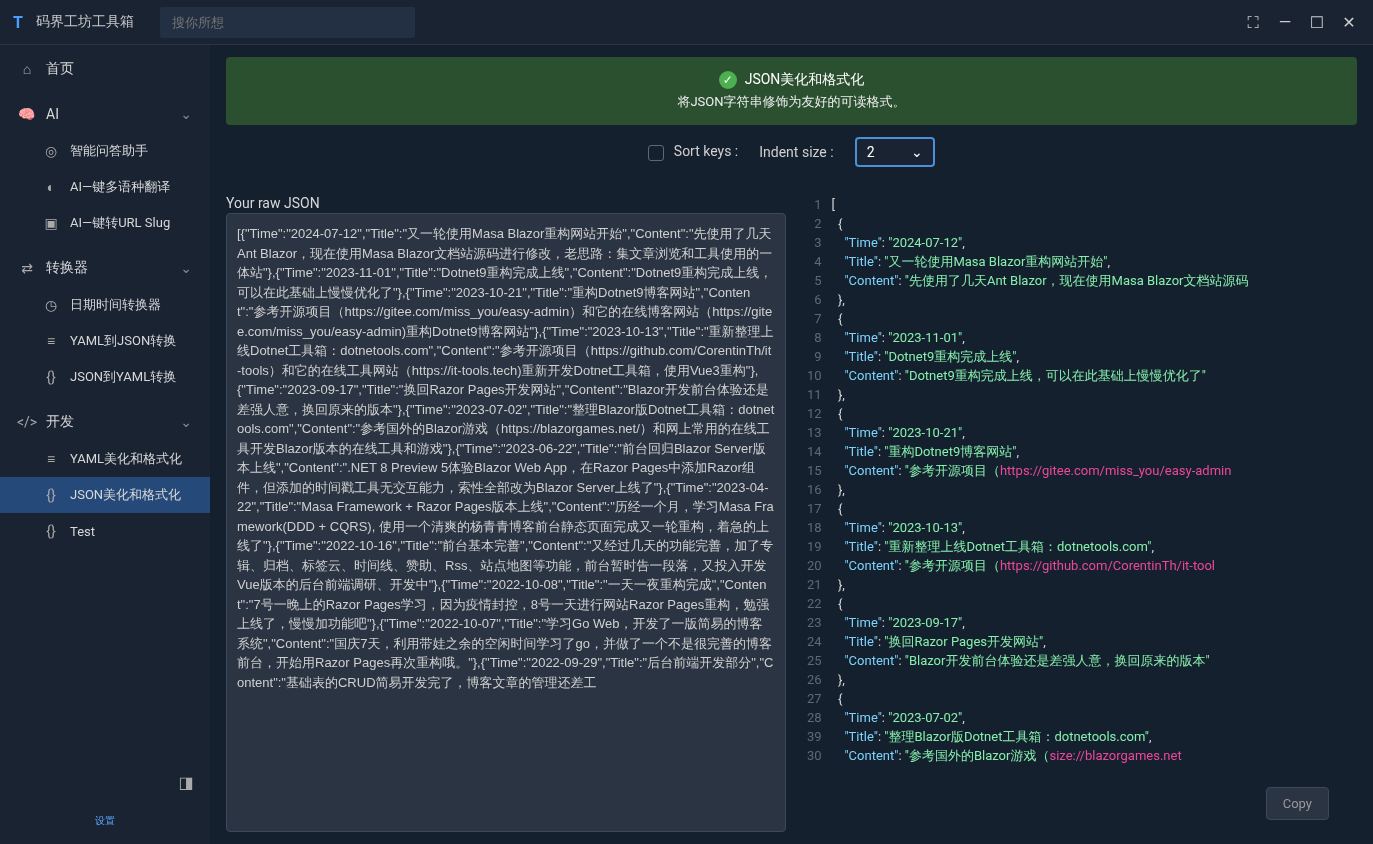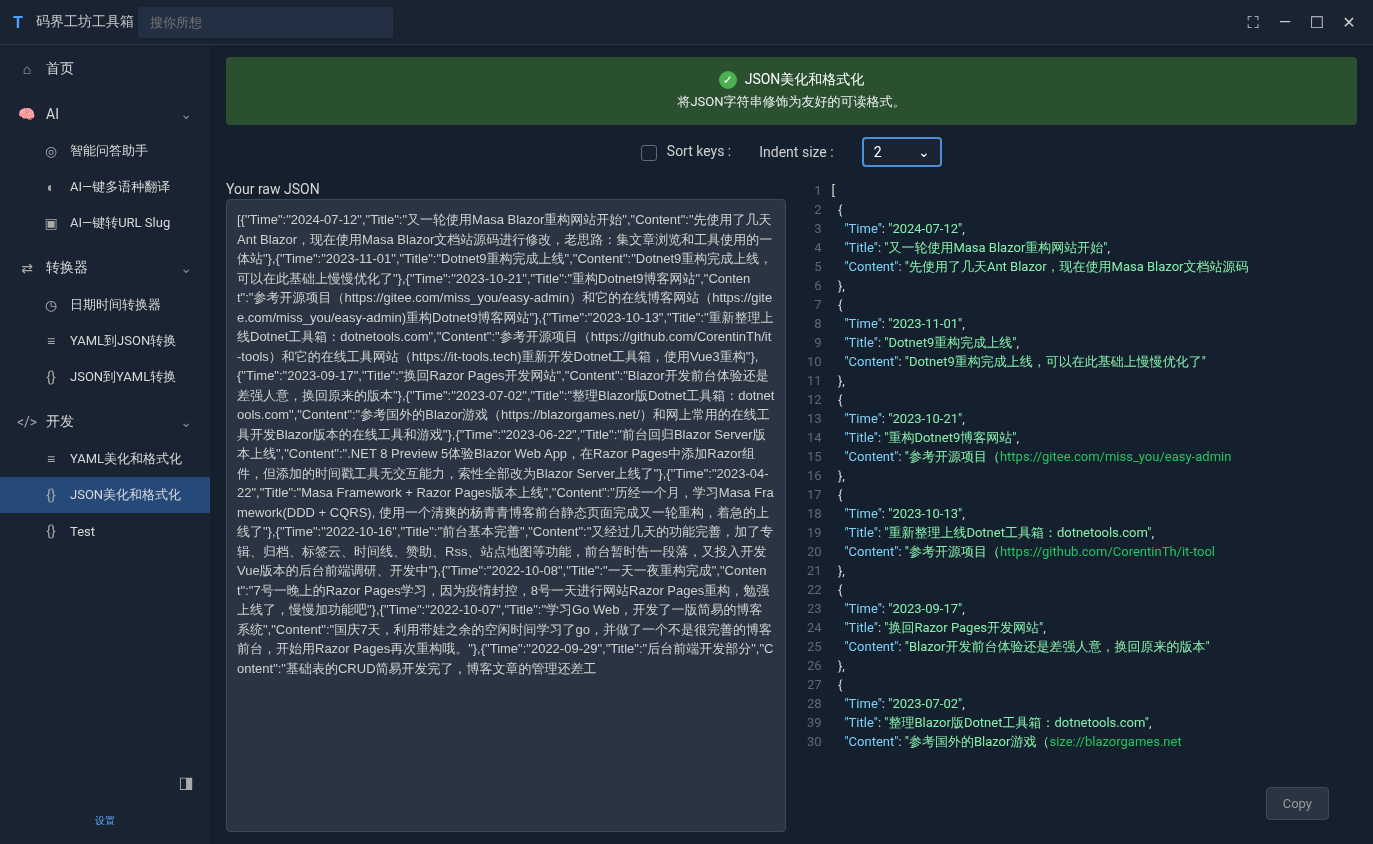--- a/index.html
+++ b/index.html
@@ -1,52 +1,52 @@
 <!DOCTYPE html>
 <html><head>
 <meta charset="utf-8">
 <style>
 *{margin:0;padding:0;box-sizing:border-box;font-family:-apple-system,BlinkMacSystemFont,"Segoe UI",Roboto,"Microsoft YaHei",sans-serif}
 body{background:#0a1422;color:#d0d0d0;overflow:hidden;height:844px;width:1373px}
 .titlebar{height:45px;background:#1a2332;display:flex;align-items:center;padding:0 8px;border-bottom:1px solid #2a3442}
 .app-logo{width:20px;height:20px;display:inline-flex;align-items:center;justify-content:center;color:#4a9eff;margin-right:8px;font-weight:bold}
-.app-title{color:#c8c8c8;font-size:14px;margin-right:4px}
+.app-title{color:#c8c8c8;font-size:14px;margin-right:26px}
 .search-input{background:#232f42;border:none;padding:8px 12px;color:#888;font-size:13px;width:255px;border-radius:2px}
 .titlebar-spacer{flex:1}
 .titlebar-btn{width:32px;height:32px;display:inline-flex;align-items:center;justify-content:center;color:#ccc;cursor:pointer}
 .main{display:flex;height:799px}
 .sidebar{width:210px;background:#1a2332;display:flex;flex-direction:column;padding-top:6px}
 .nav-item{display:flex;align-items:center;padding:9px 18px;color:#d8d8d8;font-size:14px;cursor:pointer;gap:10px}
 .nav-item.active{background:#254a7a}
 .nav-item.child{padding-left:42px;font-size:13px}
 .nav-group{display:flex;align-items:center;padding:10px 18px;color:#d8d8d8;font-size:14px;cursor:pointer;gap:10px;margin-top:8px}
 .chevron{margin-left:auto;color:#888}
 .sidebar-spacer{flex:1}
 .sidebar-footer{display:flex;padding:8px}
 .sidebar-footer-btn{flex:1;text-align:center;padding:8px;color:#5ba8ff;font-size:10px;cursor:pointer}
 .collapse-btn{width:32px;height:32px;display:flex;align-items:center;justify-content:center;color:#aaa;cursor:pointer;margin-left:auto;margin-right:8px}
 .content{flex:1;background:#15202e;padding:12px 16px;display:flex;flex-direction:column;overflow:hidden}
 .banner{background:#2a5030;border-radius:4px;padding:14px;text-align:center;color:#fff;margin-bottom:12px}
 .banner-title{display:flex;align-items:center;justify-content:center;gap:8px;font-size:14px;margin-bottom:4px}
 .banner-check{width:18px;height:18px;background:#4caf50;border-radius:50%;display:inline-flex;align-items:center;justify-content:center;color:#fff;font-size:12px}
 .banner-sub{font-size:13px;color:#eee}
-.controls{display:flex;align-items:center;justify-content:center;gap:28px;margin-bottom:14px;font-size:14px}
+.controls{display:flex;align-items:center;justify-content:center;gap:21px;margin-bottom:28px;font-size:14px}
 .checkbox{width:16px;height:16px;border:1px solid #5a6a7a;border-radius:3px;display:inline-block;margin-right:6px;vertical-align:middle}
 .select{background:#1a2332;border:2px solid #4a8fd8;color:#fff;padding:5px 10px;border-radius:4px;width:80px;display:flex;align-items:center;justify-content:space-between}
 .panels{display:flex;gap:12px;flex:1;overflow:hidden}
 .panel{flex:1;display:flex;flex-direction:column;overflow:hidden}
 .panel-title{font-size:14px;color:#d8d8d8;margin-bottom:2px}
 .textarea{flex:1;background:#2a3442;border:1px solid #3a4a5a;border-radius:4px;padding:10px;color:#d0d0d0;font-size:13px;line-height:1.5;overflow-y:auto;font-family:sans-serif;resize:none;white-space:pre-wrap;word-break:break-all}
 .code-view{flex:1;background:#15202e;overflow:auto;font-family:Consolas,Monaco,monospace;font-size:13px;line-height:19px;position:relative}
 .code-line{display:flex;white-space:pre}
 .ln{color:#5a6a7a;width:34px;text-align:right;padding-right:10px;user-select:none;flex-shrink:0}
 .c-punc{color:#d4d4d4}
 .c-key{color:#7dd3fc}
 .c-str{color:#86efac}
-.c-link{color:#22c55e}
+.c-link{color:#ec4899}
 .copy-btn{position:absolute;bottom:24px;right:44px;background:#2a3442;color:#999;border:1px solid #3a4a5a;padding:8px 16px;border-radius:4px;cursor:pointer;font-size:13px}
 .icon{width:18px;height:18px;display:inline-flex;align-items:center;justify-content:center;font-size:14px;color:#aaa}
 </style>
 </head>
 <body>
 
 <div class="titlebar">
   <span class="app-logo">T</span>
   <span class="app-title">码界工坊工具箱</span>
   <input class="search-input" placeholder="搜你所想" style="">

